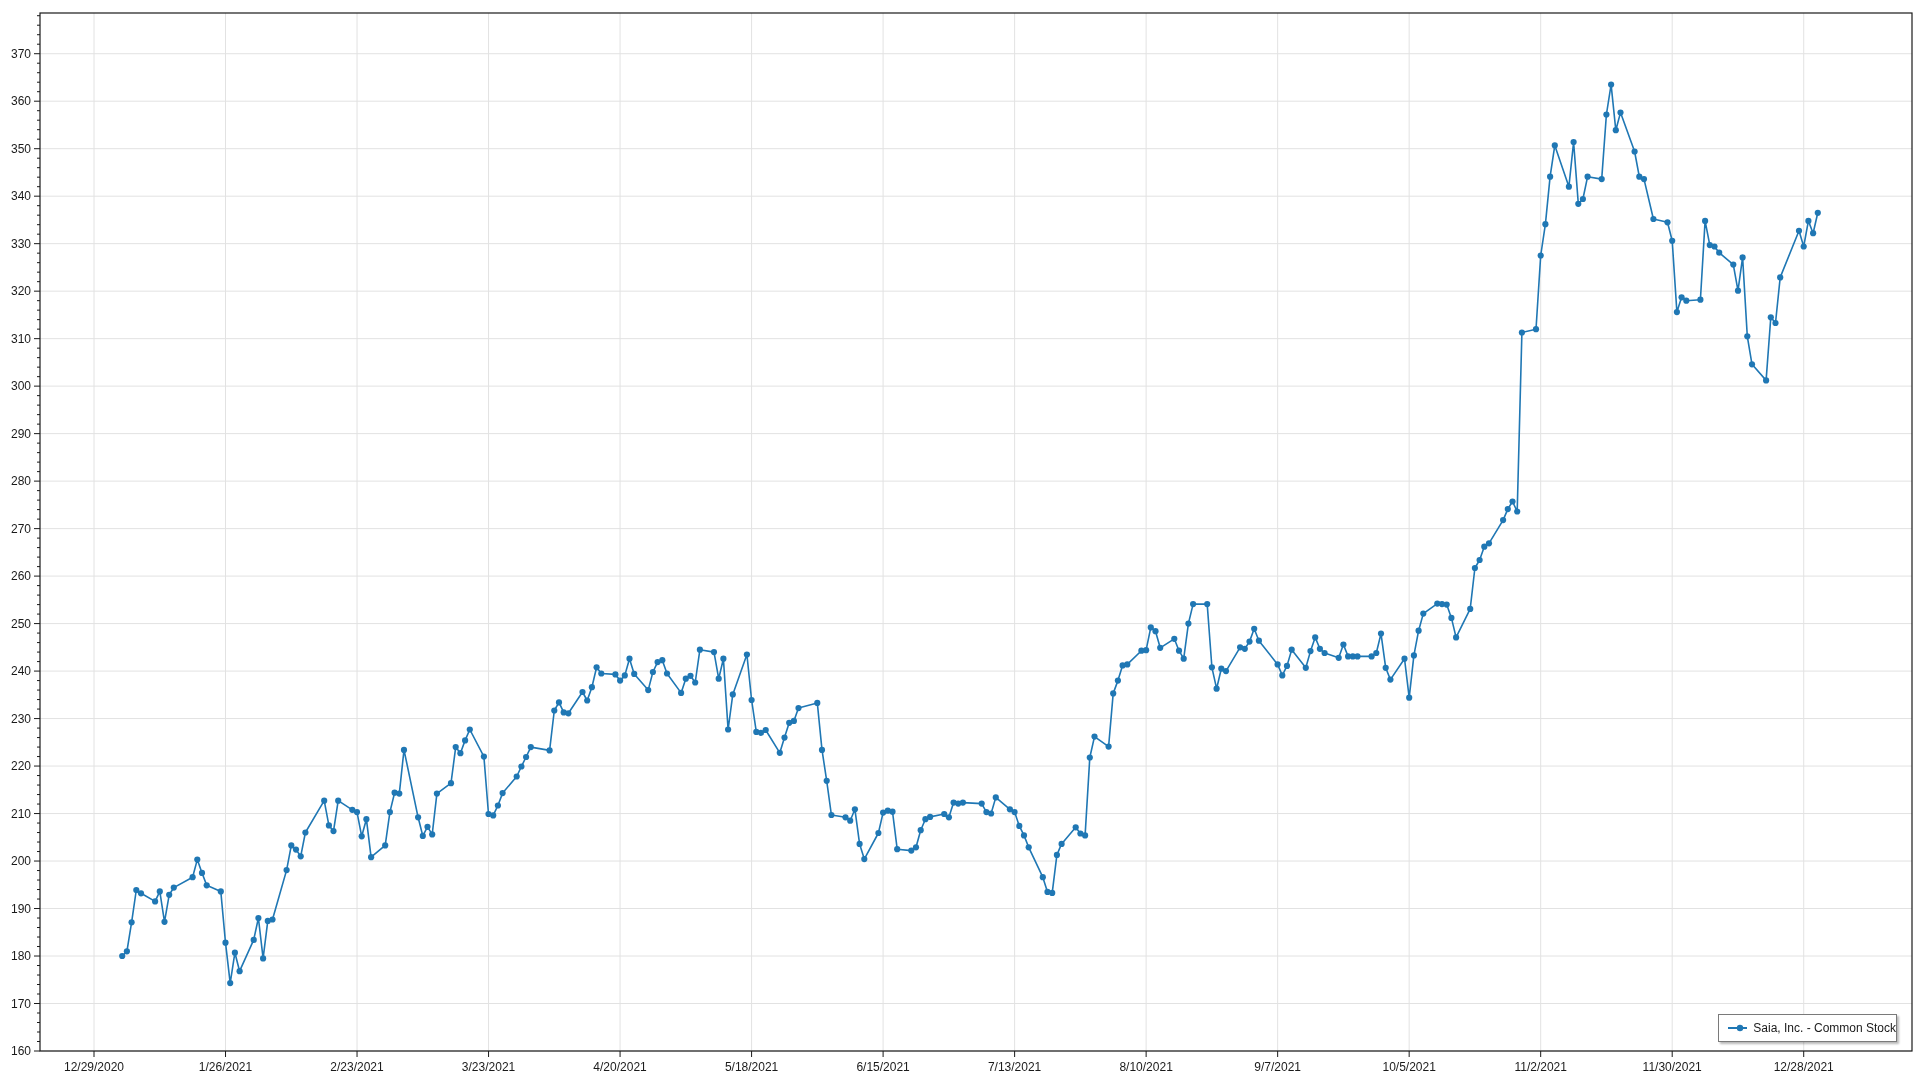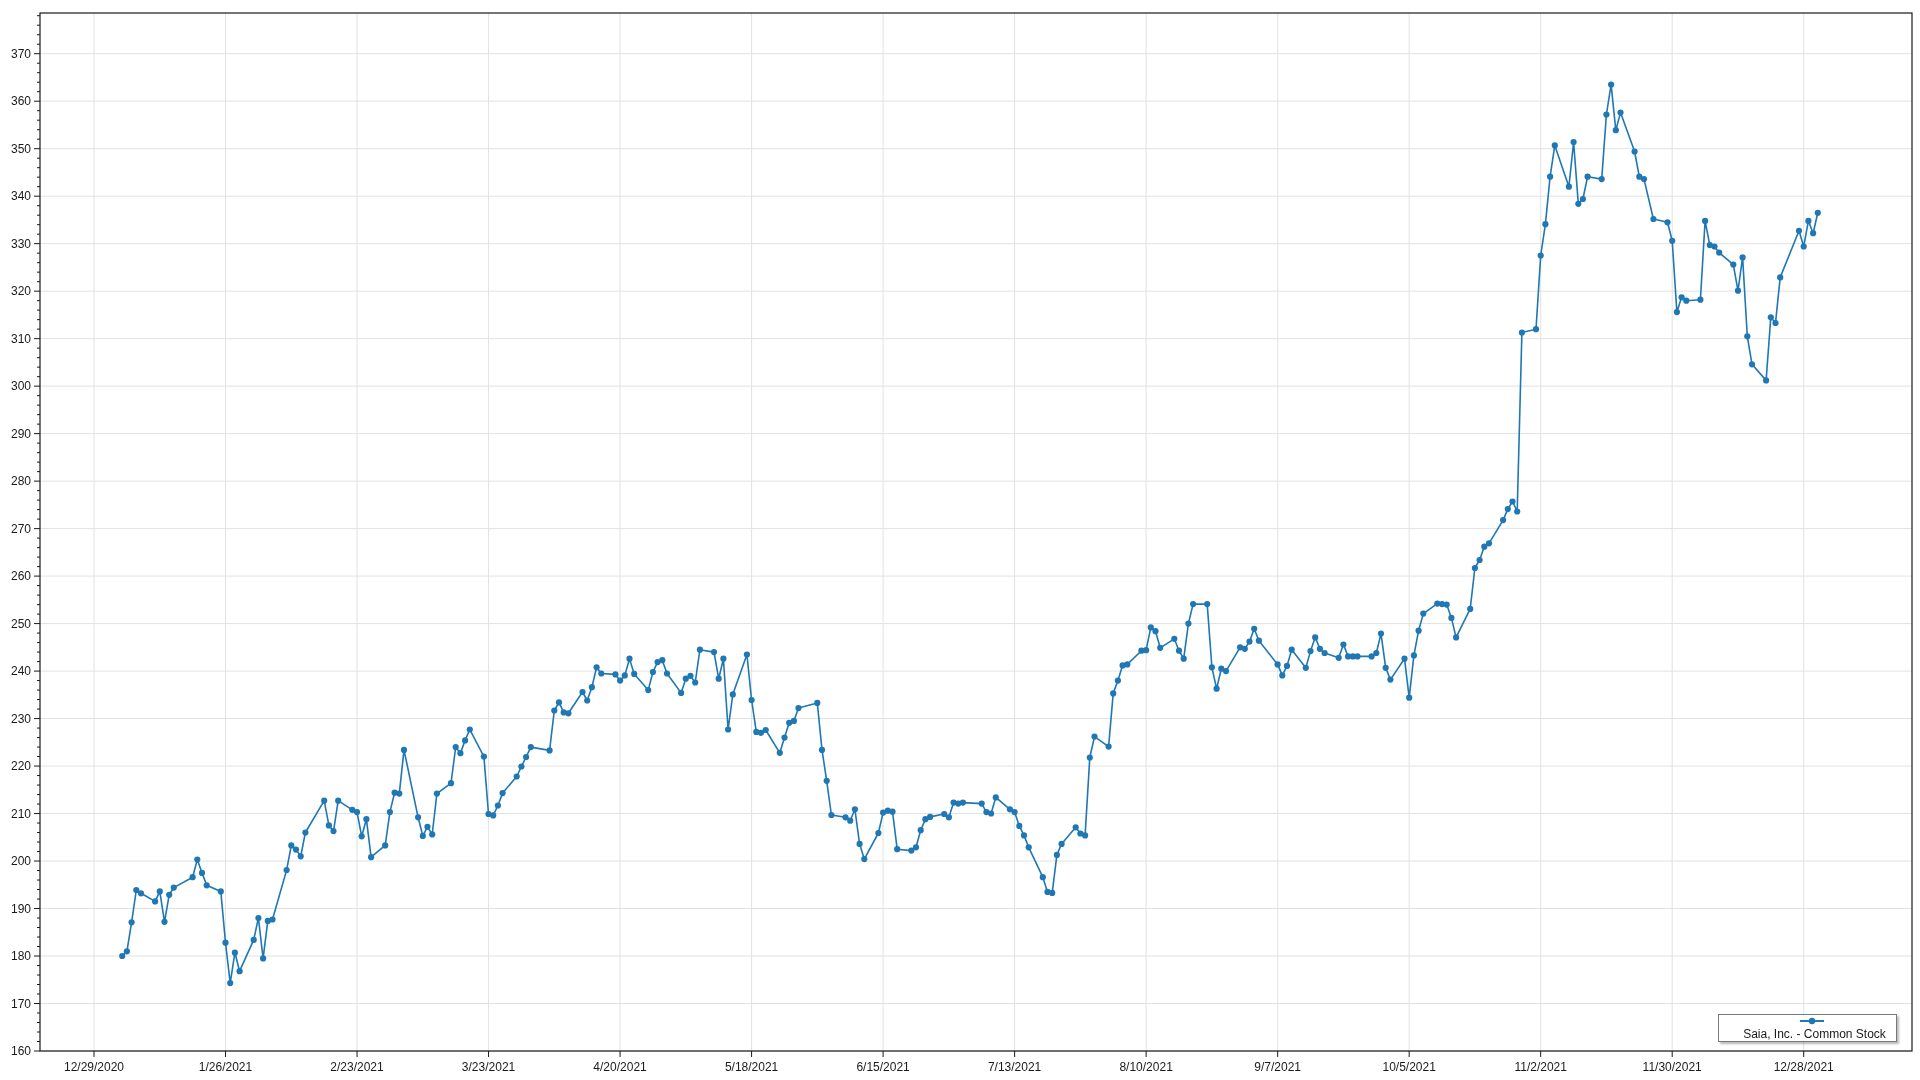--- a/index.html
+++ b/index.html
@@ -2,21 +2,21 @@
 <html><head>
 <meta charset="utf-8">
 <style>
   html,body{margin:0;padding:0;width:1920px;height:1080px;background:#ffffff;overflow:hidden;
     font-family:"Liberation Sans",sans-serif;}
   #chart-wrap{position:relative;width:1920px;height:1080px;}
   #chart-svg{position:absolute;left:0;top:0;}
   .tick-label{font-family:"Liberation Sans",sans-serif;font-size:12px;fill:#1a1a1a;}
   #legend{position:absolute;left:1718px;top:1014px;width:179px;height:28px;background:#ffffff;
     border:1px solid #7a7a7a;box-shadow:2px 2px 2px rgba(0,0,0,0.28);
-    display:flex;align-items:center;justify-content:space-between;box-sizing:border-box;padding-left:8px;flex-direction:column;}
+    display:flex;align-items:center;justify-content:space-between;box-sizing:border-box;padding-left:8px;}
   #legend-label{font-size:12px;color:#1a1a1a;margin-left:6px;white-space:nowrap;}
 </style>
 </head>
 <body>
 
 <div id="chart-wrap">
   <svg id="chart-svg" width="1920" height="1080" viewBox="0 0 1920 1080">
       <g>
         <line x1="40" y1="1051" x2="1912" y2="1051" stroke="#e2e2e2" stroke-width="1"></line>
         <line x1="40" y1="1003.51" x2="1912" y2="1003.51" stroke="#e2e2e2" stroke-width="1"></line>

